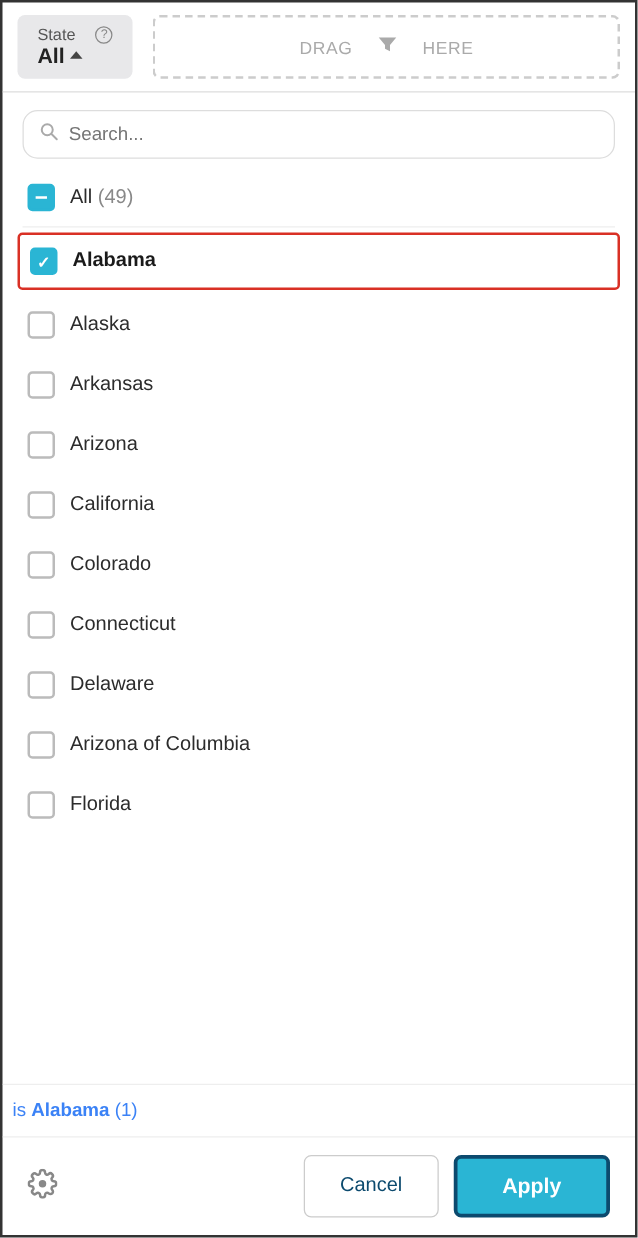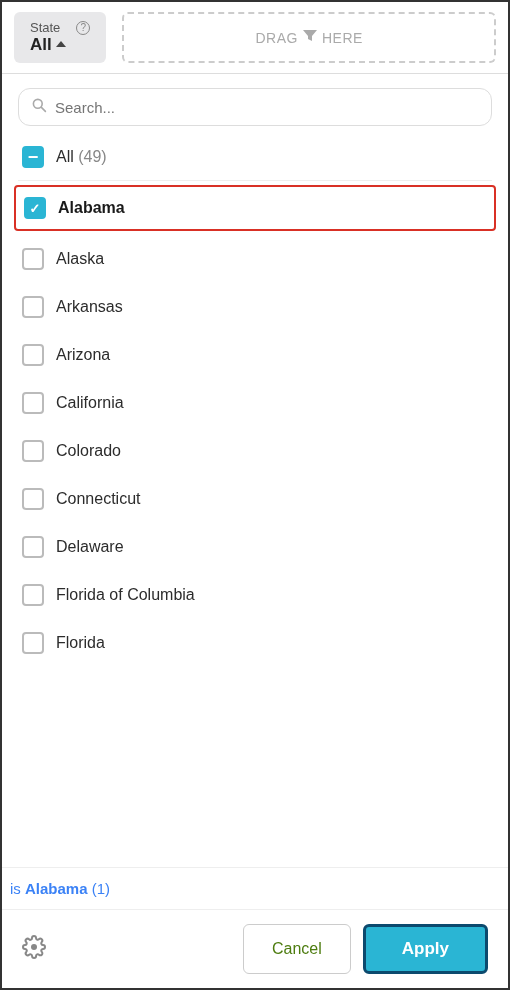--- a/index.html
+++ b/index.html
@@ -72,21 +72,21 @@
       display: flex;
       align-items: center;
       justify-content: center;
       border: 2px dashed #ccc;
       border-radius: 6px;
       margin: 10px 12px 10px 4px;
       color: #aaa;
       font-size: 14px;
       font-weight: 500;
       letter-spacing: 0.5px;
-      gap: 4px;
+      gap: 20px;
     }
     .filter-icon {
       display: inline-block;
     }
     .filter-icon svg {
       width: 16px;
       height: 16px;
       fill: #aaa;
     }
 
@@ -231,21 +231,21 @@
     .bottom-actions {
       display: flex;
       gap: 12px;
     }
     .cancel-btn {
       padding: 12px 28px;
       border: 1.5px solid #ccc;
       border-radius: 6px;
       background: #fff;
       font-size: 16px;
-      color: #4d7c0f;
+      color: #0c4a6e;
       cursor: pointer;
       font-weight: 500;
       text-align: center;
     }
     .apply-btn {
       padding: 12px 36px;
       border: 3px solid #0c4a6e;
       border-radius: 6px;
       background: #2ab5d4;
       font-size: 17px;
@@ -339,21 +339,21 @@
     <span class="item-label">Connecticut</span>
   </div>
 
   <div class="list-item">
     <div class="checkbox"></div>
     <span class="item-label">Delaware</span>
   </div>
 
   <div class="list-item">
     <div class="checkbox"></div>
-    <span class="item-label">Florida of Columbia</span>
+    <span class="item-label">Arizona of Columbia</span>
   </div>
 
   <div class="list-item">
     <div class="checkbox"></div>
     <span class="item-label">Florida</span>
   </div>
 
 </div>
 
 <div class="filter-summary">

